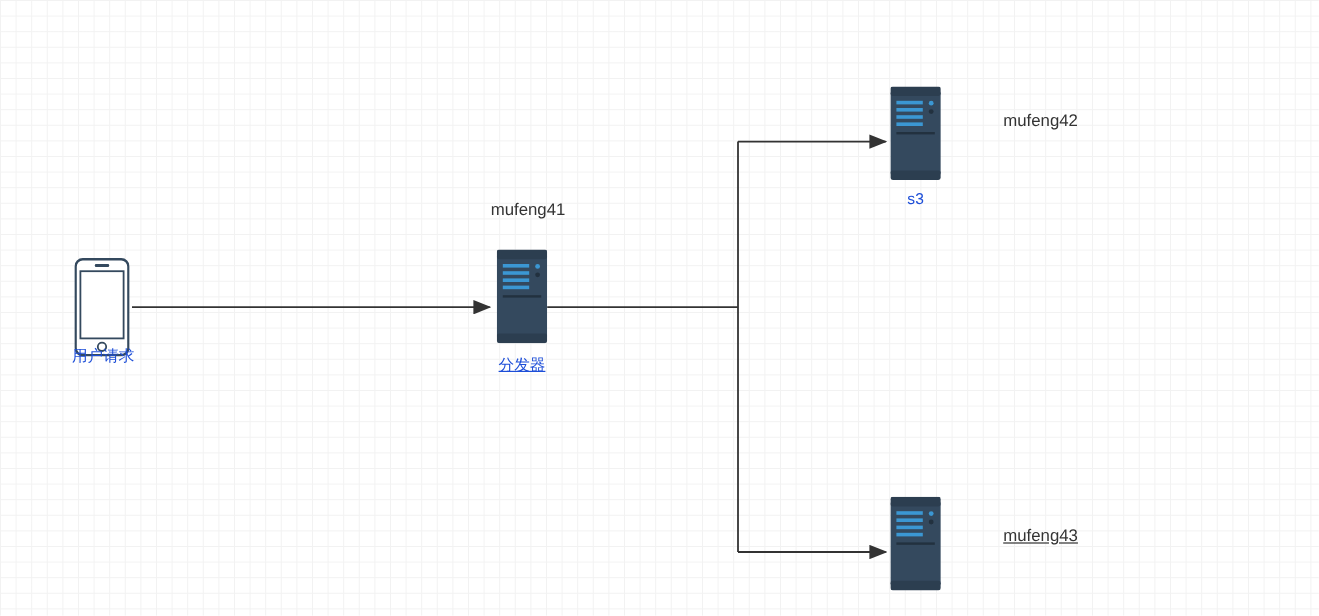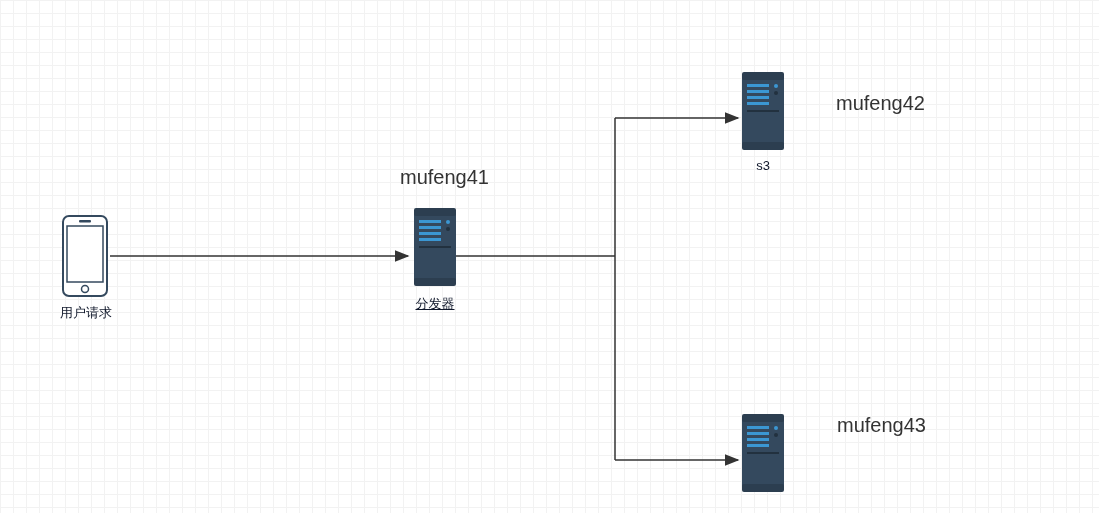--- a/index.html
+++ b/index.html
@@ -23,26 +23,26 @@
     position: absolute;
     inset: 0;
     z-index: 1;
   }
   .node {
     position: absolute;
   }
   .label {
     position: absolute;
     font-size: 13px;
-    color: #0f172a;
+    color: #1d4ed8;
     text-align: center;
     white-space: nowrap;
   }
   .label.big {
-    font-size: 20px;
+    font-size: 14px;
     color: #333;
   }
   svg.arrows {
     position: absolute;
     inset: 0;
     width: 1099px;
     height: 513px;
     overflow: visible;
   }
 </style>
@@ -72,21 +72,21 @@
   </svg>
 
   <div class="node" style="left:62px; top:215px;">
     <svg width="46" height="82" viewBox="0 0 46 82">
       <rect x="1" y="1" width="44" height="80" rx="6" ry="6" fill="#fff" stroke="#34495e" stroke-width="2"></rect>
       <rect x="5" y="11" width="36" height="56" fill="#fff" stroke="#34495e" stroke-width="1.5"></rect>
       <circle cx="23" cy="74" r="3.5" fill="none" stroke="#34495e" stroke-width="1.5"></circle>
       <rect x="17" y="5" width="12" height="2.5" rx="1" fill="#34495e"></rect>
     </svg>
   </div>
-  <div class="label" style="left:56px; top:304px; width:60px;">用户请求</div>
+  <div class="label" style="left:56px; top:288px; width:60px;">用户请求</div>
 
   <div class="label big" style="left:400px; top:166px; width:80px; text-align:center;">mufeng41</div>
   <div class="node" style="left:414px; top:208px;">
     <svg width="42" height="78" viewBox="0 0 42 78">
       <rect x="0" y="4" width="42" height="70" rx="2" fill="#34495e"></rect>
       <rect x="0" y="0" width="42" height="8" rx="2" fill="#2c3e50"></rect>
       <rect x="0" y="70" width="42" height="8" rx="2" fill="#2c3e50"></rect>
       <rect x="5" y="12" width="22" height="3" fill="#3b97d3"></rect>
       <rect x="5" y="18" width="22" height="3" fill="#3b97d3"></rect>
       <rect x="5" y="24" width="22" height="3" fill="#3b97d3"></rect>
@@ -108,21 +108,21 @@
       <rect x="5" y="18" width="22" height="3" fill="#3b97d3"></rect>
       <rect x="5" y="24" width="22" height="3" fill="#3b97d3"></rect>
       <rect x="5" y="30" width="22" height="3" fill="#3b97d3"></rect>
       <rect x="5" y="38" width="32" height="2" fill="#22313f"></rect>
       <circle cx="34" cy="14" r="2" fill="#3b97d3"></circle>
       <circle cx="34" cy="21" r="2" fill="#22313f"></circle>
     </svg>
   </div>
   <div class="label" style="left:742px; top:158px; width:42px;">s3</div>
 
-  <div class="label big" style="left:836px; top:414px; width:90px; text-align:right;">mufeng43</div>
+  <div class="label big" style="left:836px; top:438px; width:90px; text-align:left;text-decoration:underline;">mufeng43</div>
   <div class="node" style="left:742px; top:414px;">
     <svg width="42" height="78" viewBox="0 0 42 78">
       <rect x="0" y="4" width="42" height="70" rx="2" fill="#34495e"></rect>
       <rect x="0" y="0" width="42" height="8" rx="2" fill="#2c3e50"></rect>
       <rect x="0" y="70" width="42" height="8" rx="2" fill="#2c3e50"></rect>
       <rect x="5" y="12" width="22" height="3" fill="#3b97d3"></rect>
       <rect x="5" y="18" width="22" height="3" fill="#3b97d3"></rect>
       <rect x="5" y="24" width="22" height="3" fill="#3b97d3"></rect>
       <rect x="5" y="30" width="22" height="3" fill="#3b97d3"></rect>
       <rect x="5" y="38" width="32" height="2" fill="#22313f"></rect>

